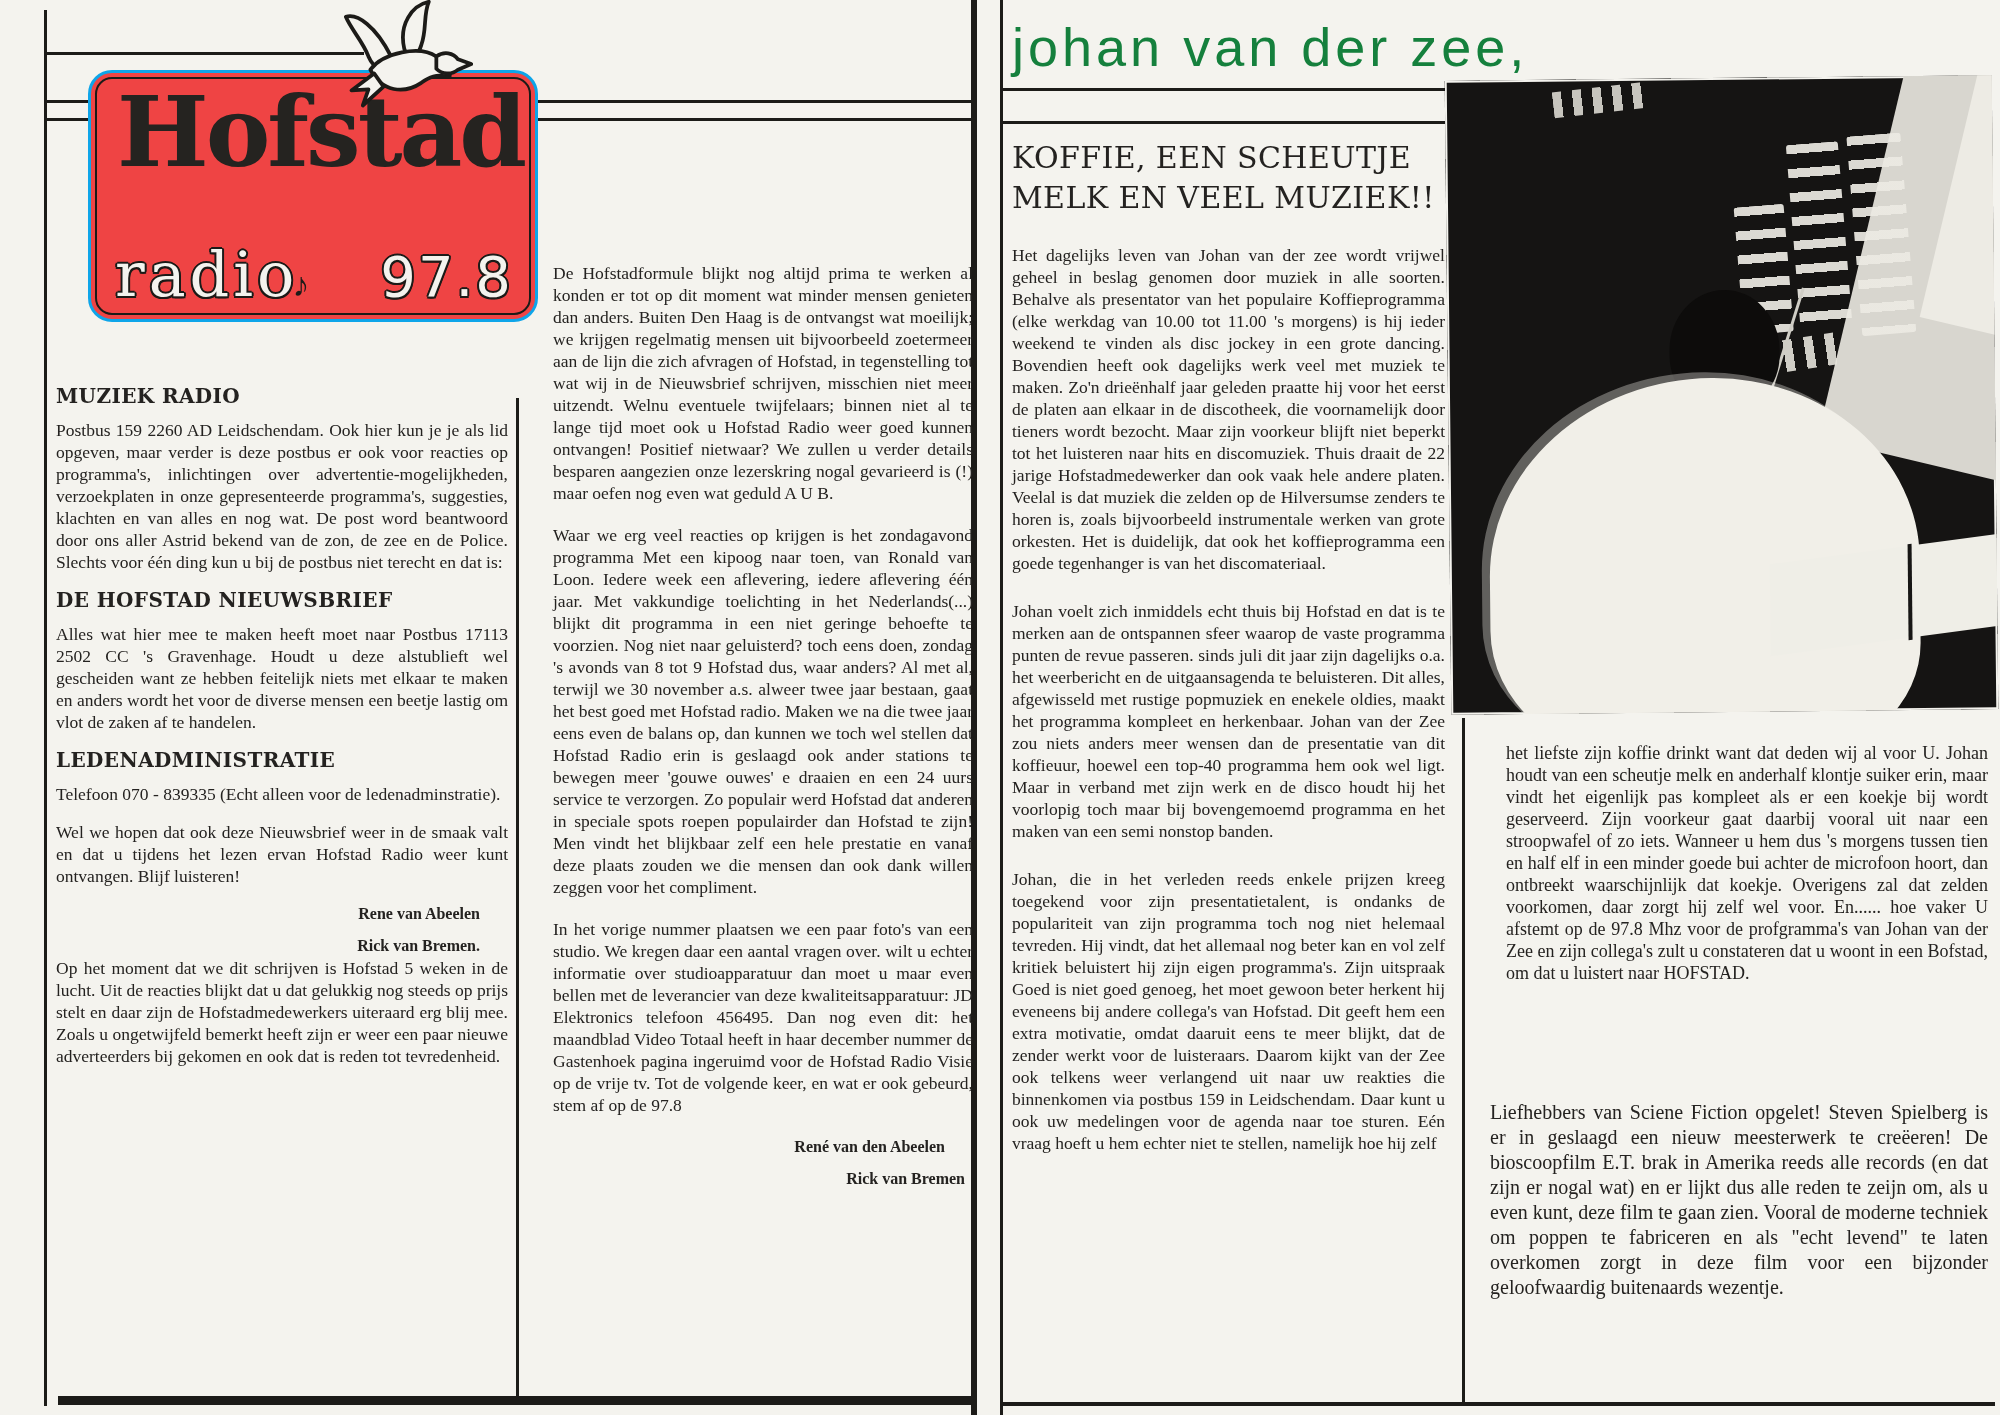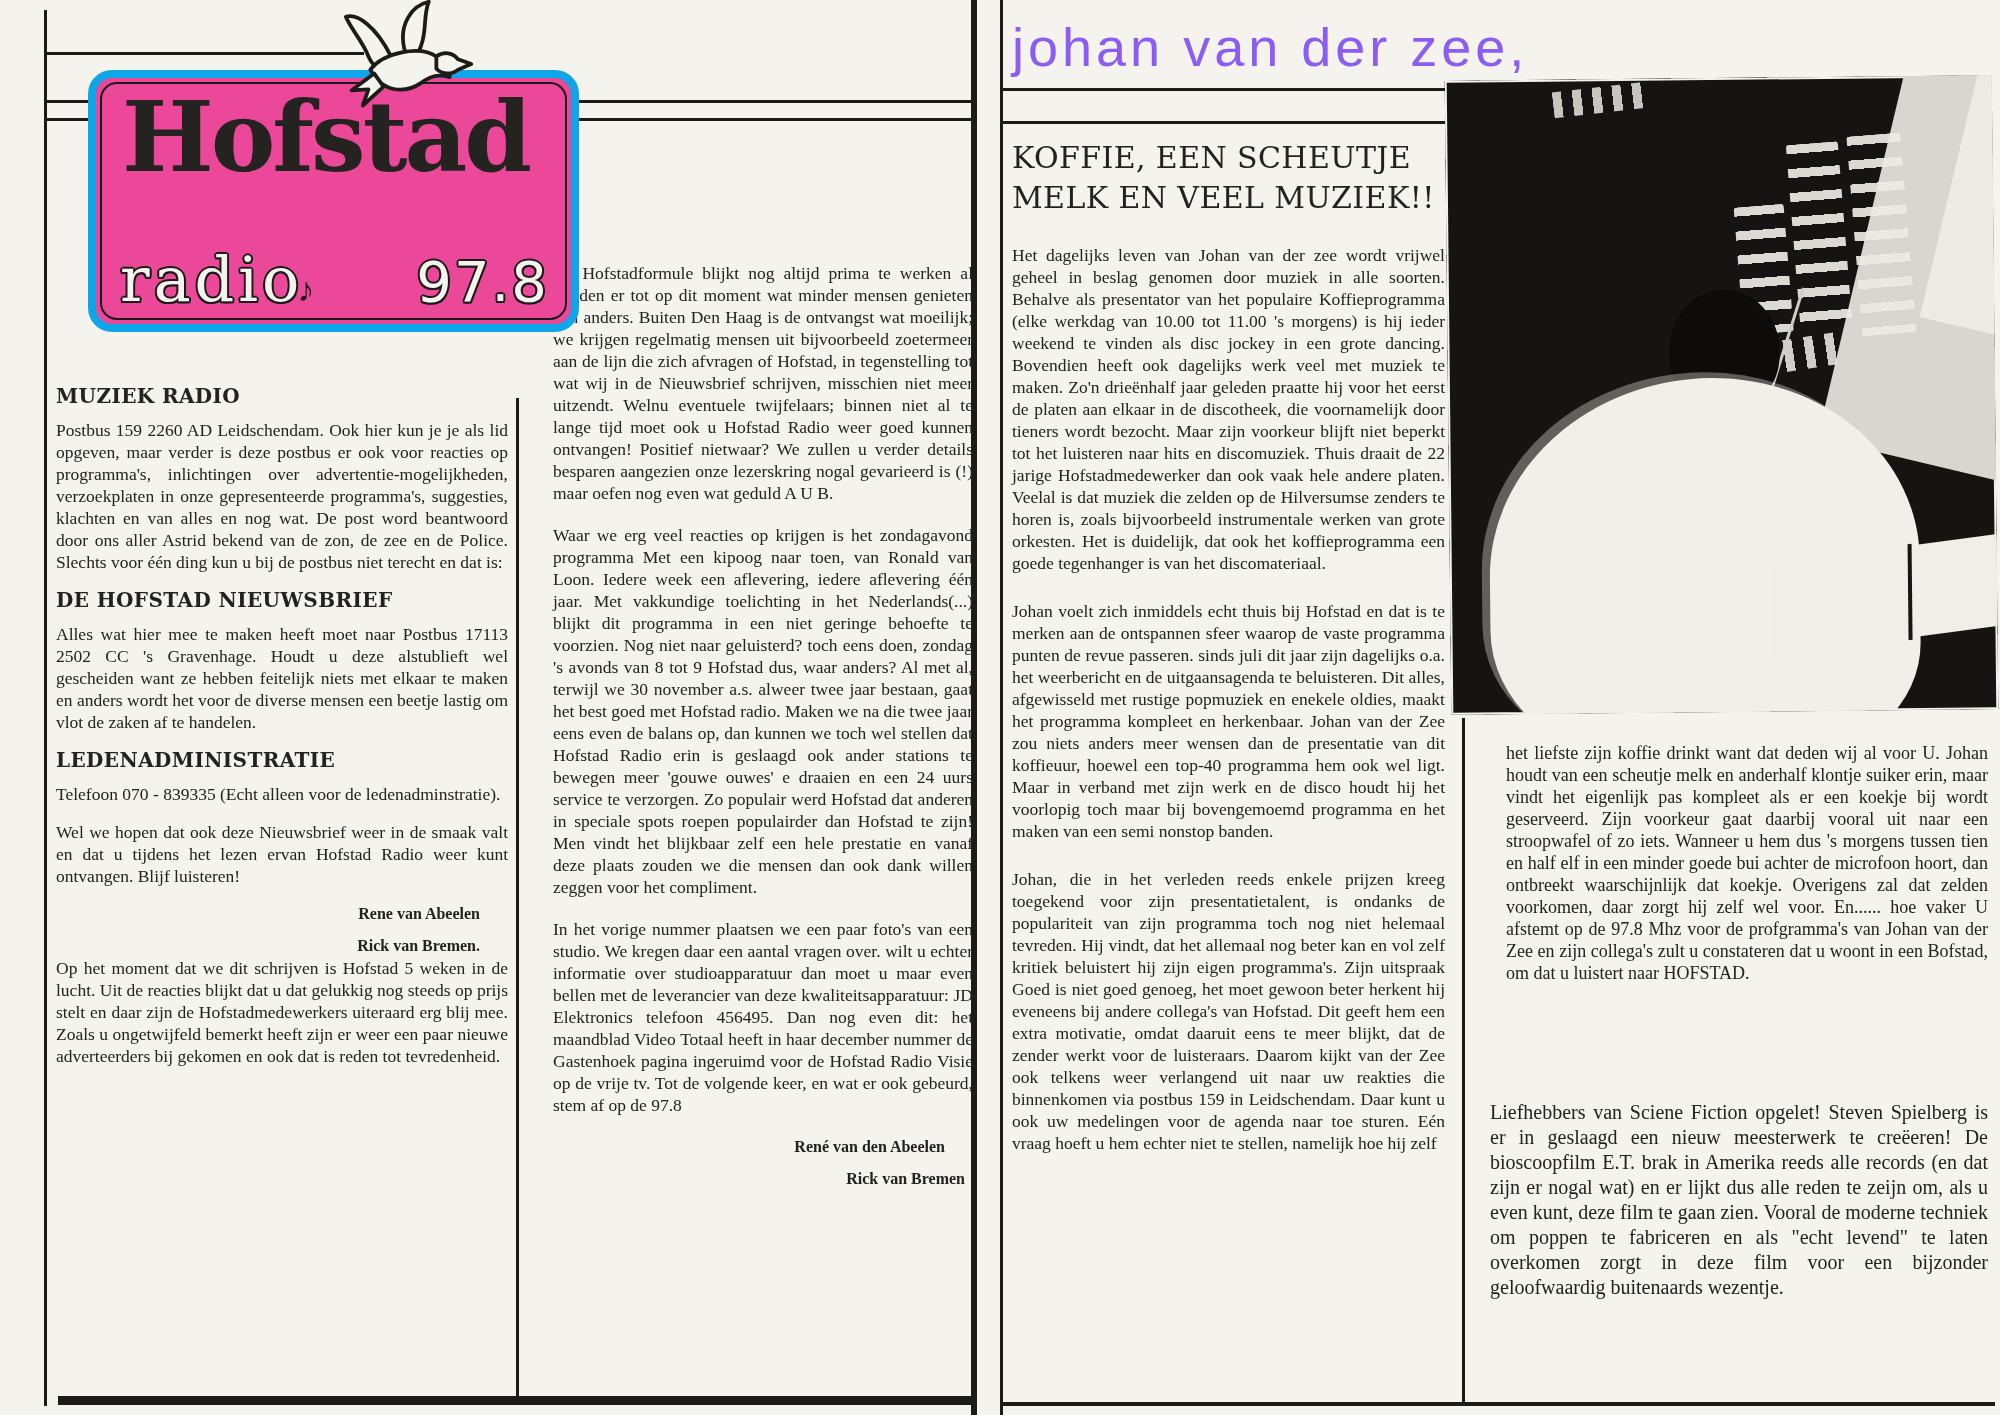--- a/index.html
+++ b/index.html
@@ -5,21 +5,21 @@
   html,body{margin:0;padding:0;}
   body{
     width:2000px;height:1415px;position:relative;overflow:hidden;
     background:#f4f3ee;color:#211f1c;
     font-family:"Liberation Serif",serif;
   }
   .rule{position:absolute;background:#1c1b18;}
   
   .logo-box{
     position:absolute;left:88px;top:70px;width:444px;height:246px;
-    border:8px solid #0ea5e9;border-radius:24px;background:#ec4899;z-index:3;padding-left:31px;
+    border:3px solid #0ea5e9;border-radius:24px;background:#ef4444;z-index:3;
   }
   .logo-box-inner{position:absolute;inset:4px;border:2px solid #1c1b18;border-radius:17px;}
   .logo-title{
     position:absolute;left:26px;top:2px;
     font-family:"DejaVu Serif",serif;font-weight:bold;font-size:97px;
     letter-spacing:-3px;color:#252320;
   }
   .logo-row{
     position:absolute;left:24px;right:22px;bottom:8px;
     display:flex;justify-content:space-between;align-items:baseline;
@@ -42,21 +42,21 @@
   }
   .sig{text-align:right;font-weight:bold;font-size:16px;margin-top:10px;padding-right:28px;}
   .feature-h{
     font-family:"DejaVu Serif",serif;font-weight:bold;font-size:38px;line-height:44px;
     letter-spacing:.5px;margin:30px 0 26px 0;text-align:left;color:#2a2825;
   }
   
   .masthead{
     position:absolute;left:1012px;top:16px;
     font-family:"Liberation Sans",sans-serif;font-weight:400;font-size:54px;
-    letter-spacing:4px;color:#8b5cf6;white-space:nowrap;z-index:5;
+    letter-spacing:4px;color:#15803d;white-space:nowrap;z-index:5;
   }
   .headline{
     font-family:"DejaVu Serif",serif;font-weight:normal;font-size:30px;line-height:40px;
     letter-spacing:.4px;text-align:left;margin:0 0 26px 0;color:#242220;
   }
   .caption-col p{margin:0 0 18px 16px;}
   .et-para{font-size:20px !important;line-height:25px !important;}
   
   .photo{
     position:absolute;left:1448px;top:78px;width:547px;height:634px;

